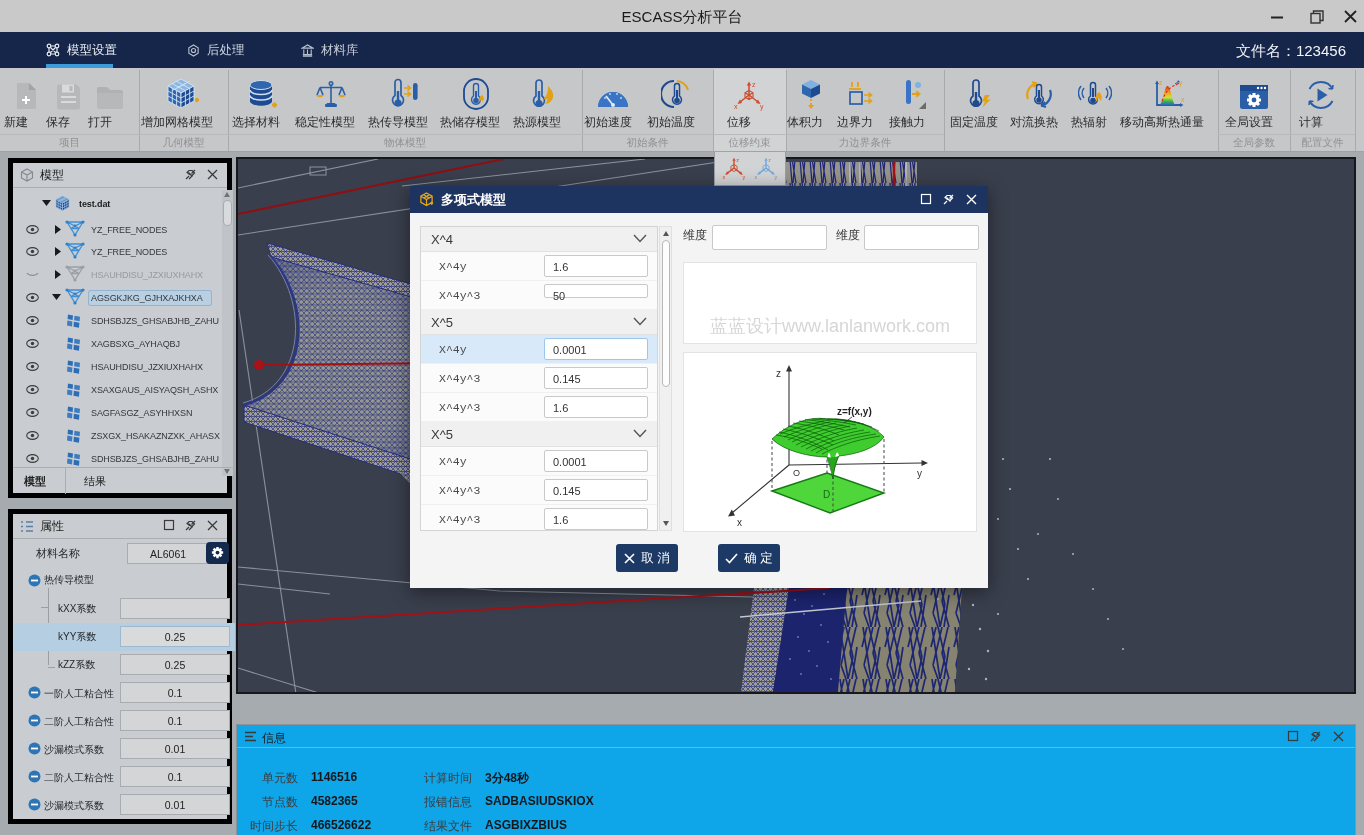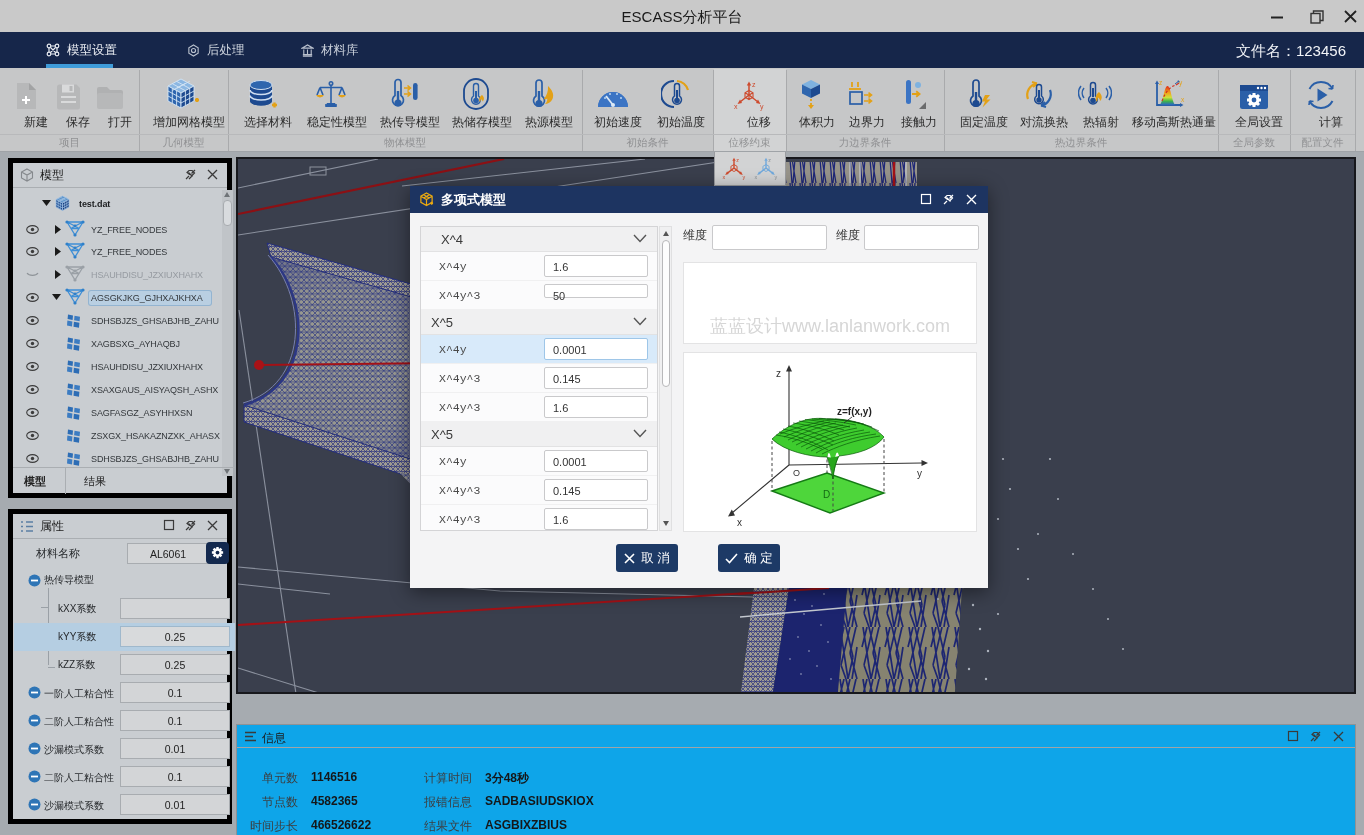--- a/index.html
+++ b/index.html
@@ -12,21 +12,21 @@
 #titletext { width:100%; text-align:center; top:8px; font-size:15px; color:#1a1a1a; }
 
 
 #menubar { left:0; top:32px; width:1364px; height:36px; background:#16264a; }
 .mtab { top:0; height:36px; color:#e8ebf1; font-size:12.5px; display:flex; align-items:center; gap:7px; }
 #tabline { background:#3e9bd9; height:4px; top:64px; }
 #filename { right:18px; top:42px; color:#f2f4f8; font-size:15px; }
 
 
 #ribbon { left:0; top:68px; width:1364px; height:84px; background:#c6c7c8; border-bottom:1px solid #9fa3a7;}
-.rbtn { top:74px; height:54px; text-align:right; }
+.rbtn { top:74px; height:54px; text-align:left; }
 .rbtn .ric { height:37px; display:flex; align-items:flex-end; justify-content:center; }
 .rbtn .rlb { font-size:12px; color:#2c2c2c; margin-top:3px; white-space:nowrap; }
 .rsep { top:70px; width:1px; height:81px; background:#a9aaac; }
 .rgrp { top:134px; height:17px; font-size:10.5px; color:#909193; text-align:center; border-top:1px solid #b8b9bb; padding-top:1px;}
 #ribhl { left:714px; top:69px; width:72px; height:82px; background:#d2d3d4; }
 
 
 .panel { background:#c9cdd1; border:5px solid #000000; }
 .phead { position:absolute; left:0; top:0; right:0; height:25px; border-bottom:1px solid #aaaeb2; display:flex; align-items:center; padding-left:7px; gap:6px; font-size:12px; color:#1c1c1c; }
 .pctl { position:absolute; top:5px; display:flex; gap:9px; color:#3a3a3a; }
@@ -433,21 +433,20 @@
   <div class="abs rsep" style="left:1218px"></div>
   <div class="abs rsep" style="left:1290px"></div>
   <div class="abs rsep" style="left:1355px"></div>
 
   <div class="abs rgrp" style="left:0px;width:139px">项目</div>
   <div class="abs rgrp" style="left:139px;width:89px">几何模型</div>
   <div class="abs rgrp" style="left:228px;width:354px">物体模型</div>
   <div class="abs rgrp" style="left:582px;width:131px">初始条件</div>
   <div class="abs rgrp" style="left:713px;width:73px">位移约束</div>
   <div class="abs rgrp" style="left:786px;width:158px">力边界条件</div>
-  <div class="abs rgrp" style="left:944px;width:274px">热边界条件</div>
   <div class="abs rgrp" style="left:1218px;width:72px">全局参数</div>
   <div class="abs rgrp" style="left:1290px;width:65px">配置文件</div>
 
   <div id="treepanel" class="abs panel" style="left:8px; top:158px; width:224px; height:340px;">
     <div class="phead">
       <svg width="14" height="14" viewBox="0 0 14 14" fill="none" stroke="#85898d" stroke-width="1.1">
         <path d="M7 1 L12.5 4 V10 L7 13 L1.5 10 V4 Z M1.5 4 L7 7 L12.5 4 M7 7 V13"></path>
       </svg>
       <span>模型</span>
     </div>
@@ -912,21 +911,21 @@
         <svg width="13" height="13" viewBox="0 0 13 13" stroke="#fff" stroke-width="1.2" fill="none">
             <path d="M11 2 L7.5 5.5 M4.5 4.5 l4 4 M8 2.5 l2.5 2.5 l-2 2 l-3 -0.5 l-2.5 -2 l2 -2 z M2 11 l3-3"></path>
           </svg>
         <svg width="13" height="13" viewBox="0 0 13 13" stroke="#fff" stroke-width="1.4" fill="none">
             <path d="M2 2 L11 11 M11 2 L2 11"></path>
           </svg>
       </div>
     </div>
 
     <div class="dlist abs">
-      <div class="dhead" style="top:0"><span style="margin-left:20px">X^4</span>
+      <div class="dhead" style="top:0"><span style="margin-left:10px">X^4</span>
         <svg class="abs" style="right:10px;top:7px" width="14" height="9" viewBox="0 0 14 9" fill="none" stroke="#555" stroke-width="1.4">
             <path d="M1 1 L7 7.5 L13 1"></path>
           </svg>
       </div>
       <div class="drow" style="top:25px">
           <span class="dl">X^4y</span>
           <div class="dinp" style="left:123px;top:3px;width:104px;height:22px">1.6</div>
         </div>
       <div class="drow" style="top:54px">
           <span class="dl">X^4y^3</span>

